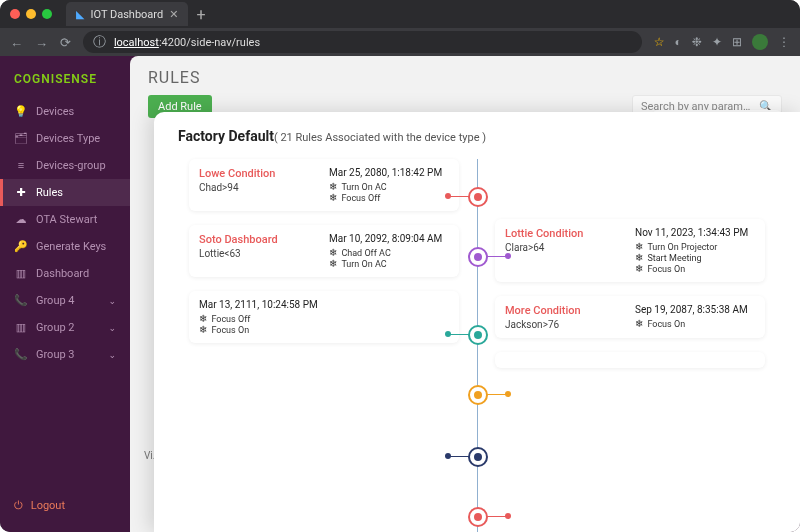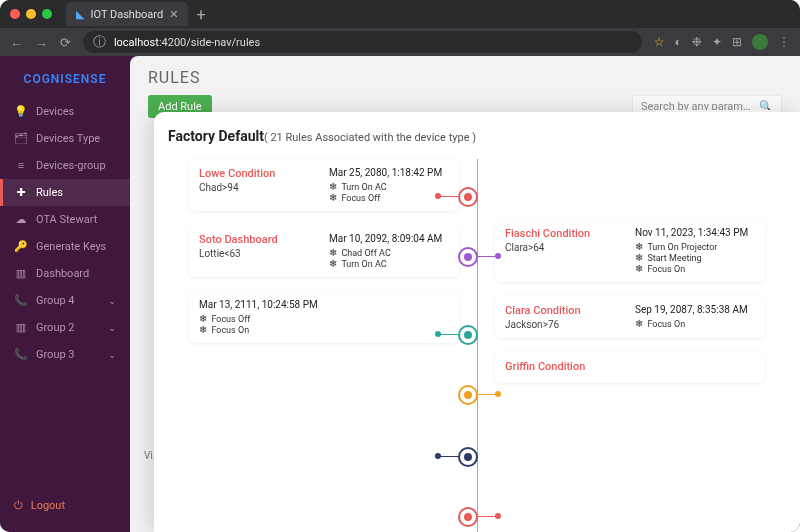--- a/index.html
+++ b/index.html
@@ -9,46 +9,46 @@
   .dots { display: flex; gap: 6px; margin-right: 14px; }
   .dot { width: 10px; height: 10px; border-radius: 50%; }
   .dot.r { background: #ff5f57; } .dot.y { background: #febc2e; } .dot.g { background: #28c840; }
   .tab { display: flex; align-items: center; gap: 6px; background: #3b3b3f; color: #ddd; font-size: 11px; height: 24px; padding: 0 10px; border-radius: 5px 5px 0 0; }
   .tab .x { color: #aaa; font-size: 11px; }
   .plus { color: #aaa; font-size: 16px; margin-left: 8px; }
   .urlbar { height: 28px; background: #3b3b3f; display: flex; align-items: center; padding: 0 10px; gap: 12px; }
   .navico { color: #9aa0a6; font-size: 13px; }
   .urlbox { flex: 1; background: #2a2a2d; border-radius: 14px; height: 22px; display: flex; align-items: center; padding: 0 10px; gap: 8px; }
   .urltext { color: #ddd; font-size: 11px; }
-  .urltext .host { color: #fff; }
+  .urltext .host { color: #fff; text-decoration: underline; }
   .bicons { display: flex; gap: 10px; color: #9aa0a6; font-size: 12px; align-items: center; }
   .star { color: #fbbc04; }
   .avatar { width: 16px; height: 16px; border-radius: 50%; background: #3a7a3a; }
   .app { position: absolute; top: 56px; left: 0; right: 0; bottom: 0; background: #40183e; display: flex; }
   .sidebar { width: 130px; padding: 10px 0; color: #b491b2; font-size: 11px; flex-shrink: 0; display: flex; flex-direction: column; }
-  .brand { color: #3b82f6; font-size: 12px; letter-spacing: 1px; padding: 6px 14px 12px; font-weight: 600; text-align: center; }
+  .brand { color: #84cc16; font-size: 12px; letter-spacing: 1px; padding: 6px 14px 12px; font-weight: 600; }
   .navitem { display: flex; align-items: center; gap: 8px; padding: 7px 14px; cursor: pointer; }
   .navitem.active { background: rgba(255,255,255,0.08); border-left: 3px solid #e85a5a; color: #fff; padding-left: 11px; }
   .navitem .ico { width: 14px; font-size: 11px; text-align: center; }
   .chev { margin-left: auto; font-size: 9px; }
   .spacer { flex: 1; }
   .logout { display: flex; align-items: center; gap: 8px; padding: 10px 14px; color: #ea7a5a; font-size: 11px; }
   .main { flex: 1; background: #f2f2f2; border-radius: 8px 0 0 0; padding: 12px 18px; position: relative; overflow: hidden; }
   .title { font-size: 16px; color: #666; letter-spacing: 1px; margin-bottom: 8px; }
   .toprow { display: flex; align-items: center; margin-bottom: 8px; gap: 48px; }
   .addbtn { background: #4caf50; color: #fff; border: none; border-radius: 3px; padding: 5px 10px; font-size: 11px; cursor: pointer; }
   .search { margin-left: auto; background: #fafafa; border: 1px solid #e8e8e8; border-radius: 3px; padding: 4px 8px; font-size: 11px; color: #888; display: flex; align-items: center; gap: 4px; width: 150px; }
   .bgcards { position: absolute; right: 18px; top: 54px; width: 130px; display: flex; flex-direction: column; gap: 8px; }
   .bgcard { background: #fff; border-radius: 6px; padding: 8px; font-size: 9px; color: #666; box-shadow: 0 1px 3px rgba(0,0,0,0.06); }
   .bgcard .head { display: flex; justify-content: space-between; align-items: center; margin-bottom: 6px; }
   .pill { background: #d9a0e8; color: #5a1a7a; border-radius: 10px; padding: 2px 8px; font-size: 9px; }
   .bgline { display: flex; align-items: center; gap: 4px; padding: 3px 0; font-size: 8px; }
   .viewmore { color: #b86ad6; font-size: 9px; text-align: right; margin-top: 4px; }
   .vi { position: absolute; left: 14px; top: 394px; color: #777; font-size: 10px; }
-  .modal { position: absolute; left: 24px; right: 0; top: 56px; bottom: 0; background: #fff; border-radius: 10px 0 0 0; box-shadow: -4px 0 20px rgba(0,0,0,0.15); padding: 14px 14px; overflow: hidden; }
+  .modal { position: absolute; left: 24px; right: 0; top: 56px; bottom: 0; background: #fff; border-radius: 10px 0 0 0; box-shadow: -4px 0 20px rgba(0,0,0,0.15); padding: 14px 24px; overflow: hidden; }
   .mtitle { font-size: 14px; font-weight: bold; color: #222; }
   .msub { font-size: 11px; color: #555; font-weight: normal; }
   .timeline { position: relative; margin-top: 14px; display: flex; height: 380px; }
   .axis { position: absolute; left: 50%; top: 0; bottom: 0; width: 1px; background: #90b0d0; z-index: 1; }
   .col { flex: 1; display: flex; flex-direction: column; gap: 14px; }
   .col.left { padding-right: 18px; align-items: flex-end; }
   .col.right { padding-left: 18px; align-items: flex-start; padding-top: 60px; }
   .card { width: 270px; background: #fff; border-radius: 6px; padding: 8px 10px; box-shadow: 0 1px 4px rgba(0,0,0,0.07); display: flex; gap: 10px; position: relative; z-index: 2; }
   .cardL { flex: 1; }
   .cardR { flex: 1; }
@@ -244,57 +244,53 @@
                   <div class="act">
                     <span class="snow">❄</span>
                     <span>Focus On</span>
                   </div>
                 </div>
   </div>
             </div>
           <div class="col right" id="colR">
               <div class="card">
     <div class="cardL">
-                  <div class="cond">Fiaschi Condition</div>
+                  <div class="cond">Lottie Condition</div>
                   <div class="expr">Clara&gt;64</div>
                 </div>
     <div class="cardR">
                   <div class="dt">Nov 11, 2023, 1:34:43 PM</div>
                   <div class="act">
                     <span class="snow">❄</span>
                     <span>Turn On Projector</span>
                   </div>
                   <div class="act">
                     <span class="snow">❄</span>
                     <span>Start Meeting</span>
                   </div>
                   <div class="act">
                     <span class="snow">❄</span>
                     <span>Focus On</span>
                   </div>
                 </div>
   </div>
               <div class="card">
     <div class="cardL">
-                  <div class="cond">Clara Condition</div>
+                  <div class="cond">More Condition</div>
                   <div class="expr">Jackson&gt;76</div>
                 </div>
     <div class="cardR">
                   <div class="dt">Sep 19, 2087, 8:35:38 AM</div>
                   <div class="act">
                     <span class="snow">❄</span>
                     <span>Focus On</span>
                   </div>
                 </div>
   </div>
               <div class="card">
-    <div class="cardL">
-                  <div class="cond">Griffin Condition</div>
-                  <div class="expr"></div>
-                </div>
   </div>
             </div>
           <div id="nodes">
               <div class="connector" style="top: 37px; left: 270px; width: 30px; background: rgb(232, 90, 90);"></div>
               <div class="conn-dot" style="top: 34px; left: 267px; background: rgb(232, 90, 90);"></div>
               <div class="node" style="top: 28px; left: 290px; border-color: rgb(232, 90, 90); color: rgb(232, 90, 90);"></div>
               <div class="connector" style="top: 97px; left: 300px; width: 30px; background: rgb(160, 90, 208);"></div>
               <div class="conn-dot" style="top: 94px; left: 327px; background: rgb(160, 90, 208);"></div>
               <div class="node" style="top: 88px; left: 290px; border-color: rgb(160, 90, 208); color: rgb(160, 90, 208);"></div>
               <div class="connector" style="top: 175px; left: 270px; width: 30px; background: rgb(42, 168, 154);"></div>

